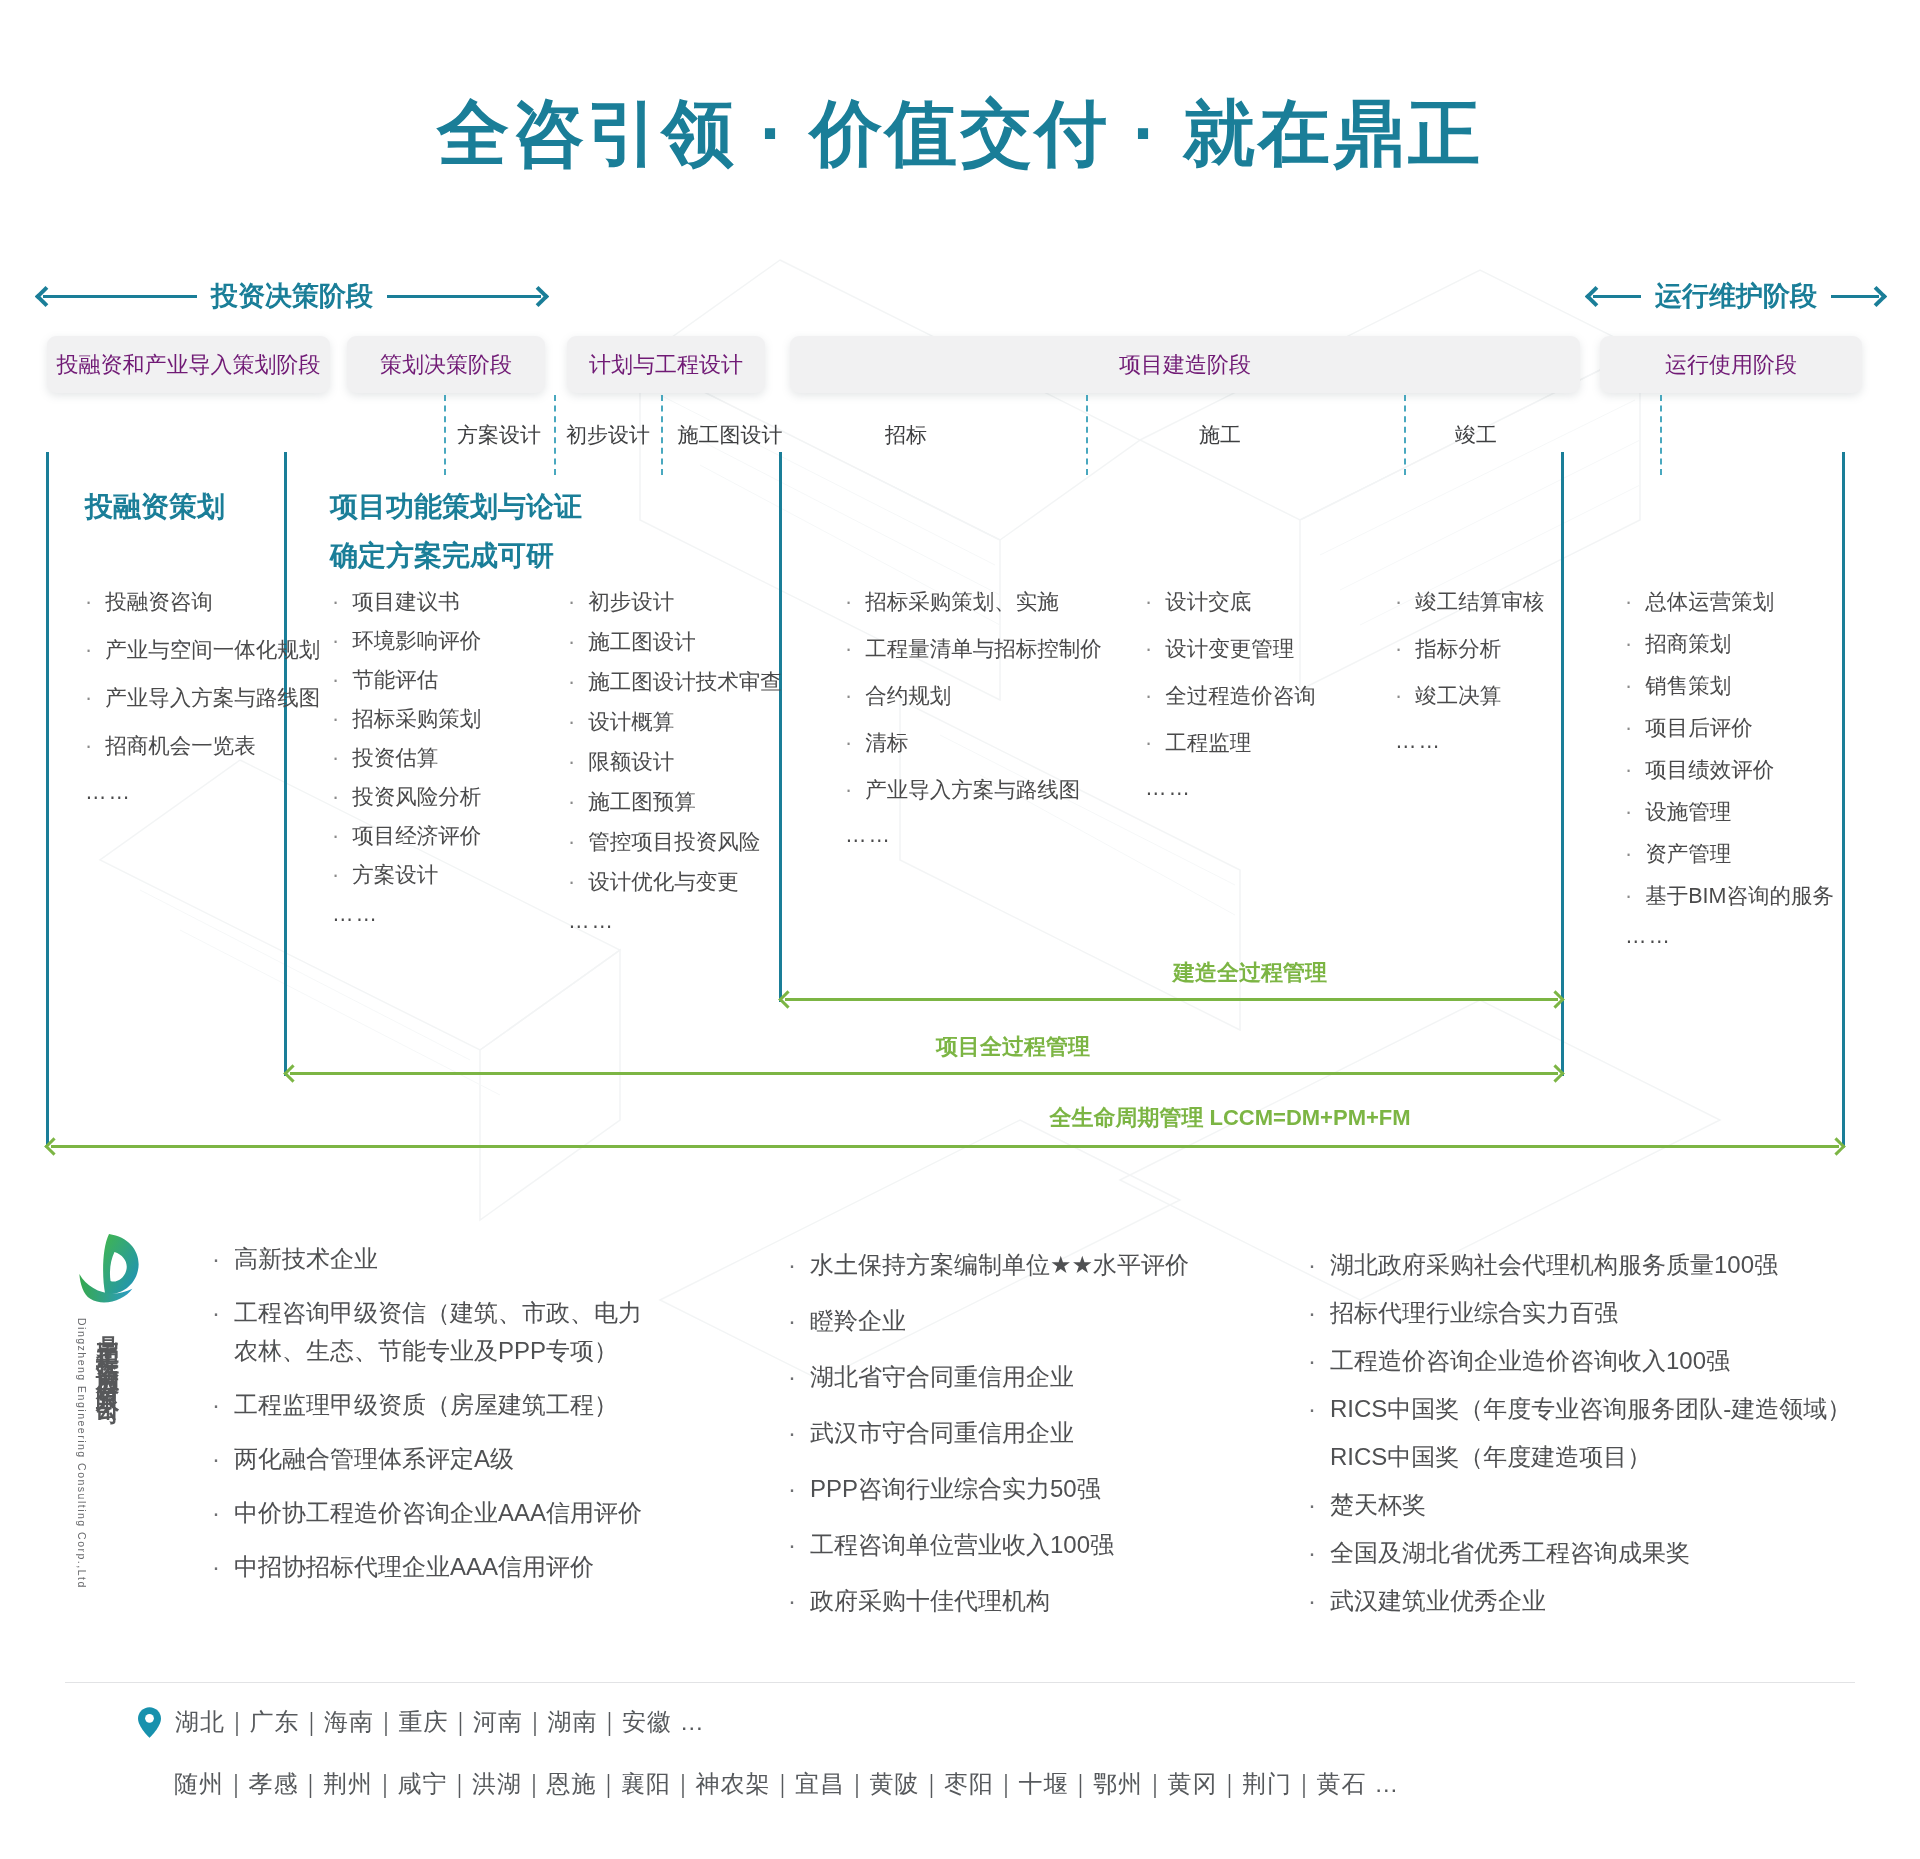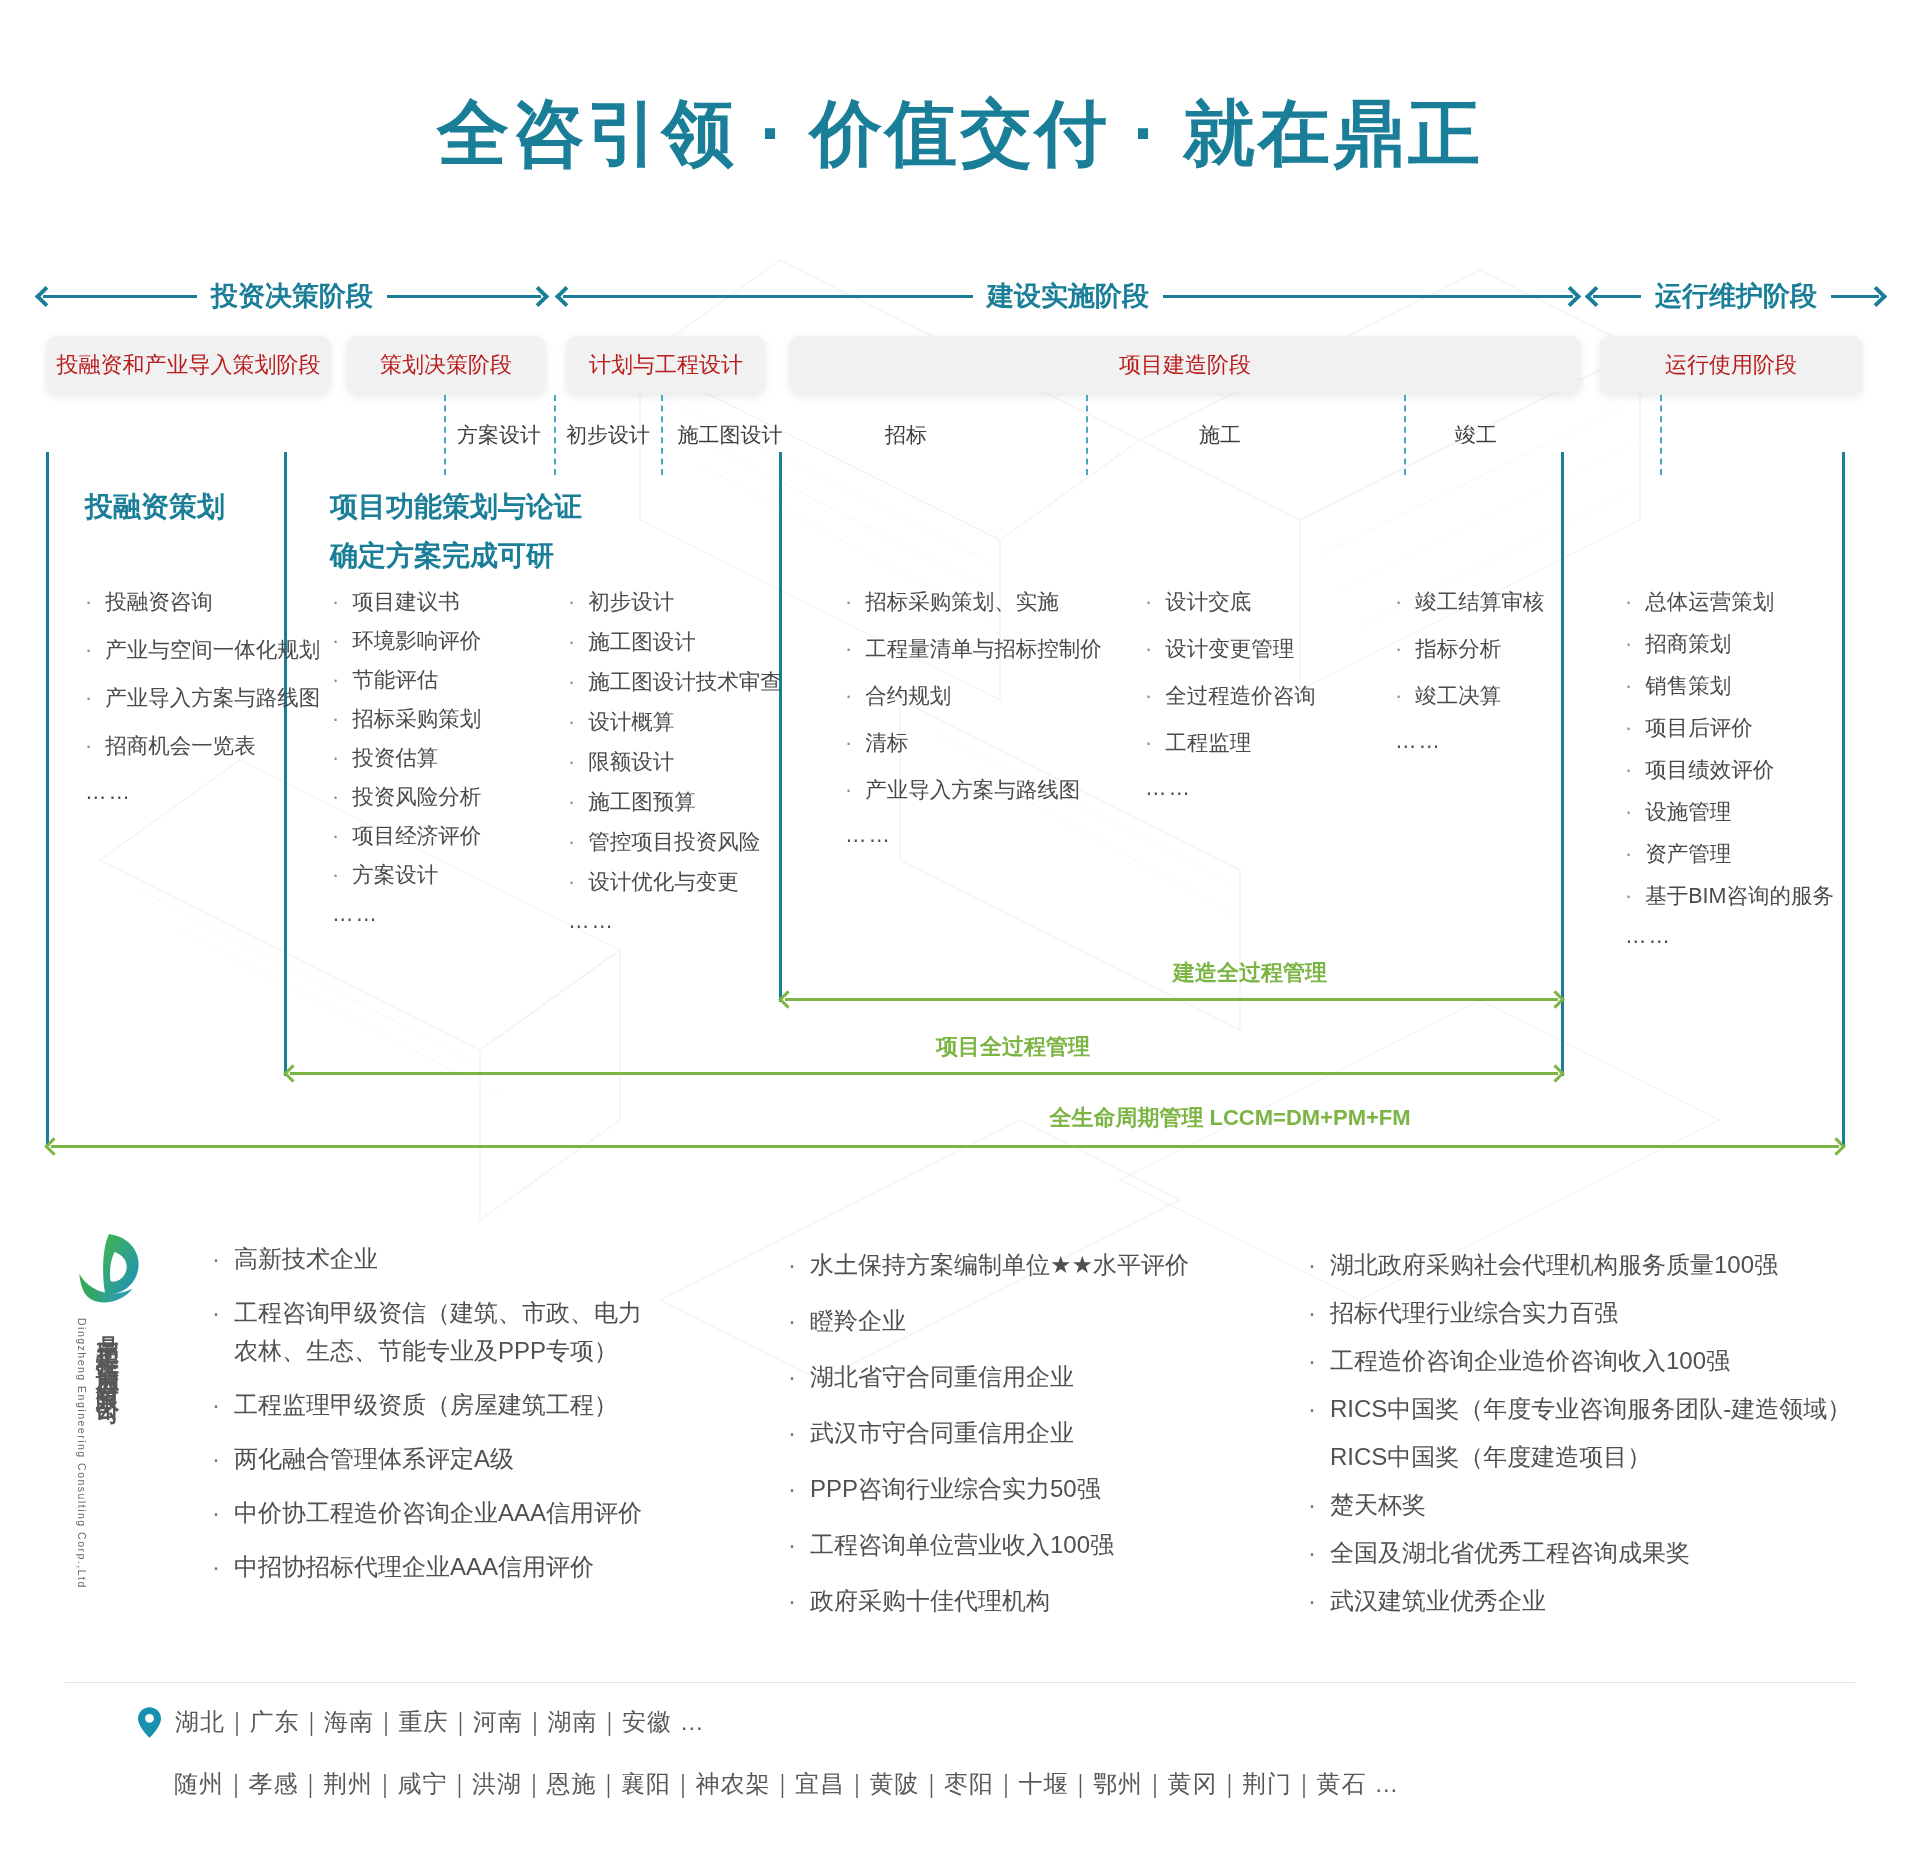--- a/index.html
+++ b/index.html
@@ -17,21 +17,21 @@
   #phase-1{left:558px;width:1020px;}
   #phase-2{left:1588px;width:296px;}
   .phase-arrow .ln{flex:1;height:3px;background:var(--teal);}
   .phase-arrow .lbl{font-size:27px;font-weight:800;margin:0 14px;white-space:nowrap;}
   .chev{width:15px;height:15px;border-left:4px solid var(--teal);border-bottom:4px solid var(--teal);flex:none;box-sizing:border-box;}
   .chev.left{transform:rotate(45deg);margin-right:-10px;}
   .chev.right{transform:rotate(-135deg);margin-left:-10px;}
 
   .stage-box{position:absolute;top:336px;height:57px;background:#f1f1f2;border-radius:9px;
              box-shadow:0 3px 9px rgba(110,120,130,.18);display:flex;align-items:center;justify-content:center;
-             font-size:22px;color:#b91c1c;white-space:nowrap;}
+             font-size:22px;color:#701a75;white-space:nowrap;}
   #sbox-0{left:47px;width:283px;}
   #sbox-1{left:347px;width:198px;}
   #sbox-2{left:567px;width:198px;}
   #sbox-3{left:790px;width:790px;}
   #sbox-4{left:1600px;width:262px;}
 
   .dash-v{position:absolute;top:395px;height:80px;width:0;border-left:2px dashed #2a9ab5;opacity:.85;}
   .substage{position:absolute;top:421px;font-size:21px;color:#3e3f41;transform:translateX(-50%);white-space:nowrap;}
 
   .vline{position:absolute;width:3px;background:var(--teal);top:452px;}
@@ -112,27 +112,20 @@
 
     <h1 class="title">全咨引领 · 价值交付 · 就在鼎正</h1>
 
     <div class="phase-arrow" id="phase-0">
       <span class="chev left"></span>
         <span class="ln"></span>
       <span class="lbl">投资决策阶段</span>
       <span class="ln"></span>
         <span class="chev right"></span>
     </div>
-    <div class="phase-arrow" id="phase-1">
-      <span class="chev left"></span>
-        <span class="ln"></span>
-      <span class="lbl">建设实施阶段</span>
-      <span class="ln"></span>
-        <span class="chev right"></span>
-    </div>
     <div class="phase-arrow" id="phase-2">
       <span class="chev left"></span>
         <span class="ln"></span>
       <span class="lbl">运行维护阶段</span>
       <span class="ln"></span>
         <span class="chev right"></span>
     </div>
 
     <div class="stage-box" id="sbox-0">投融资和产业导入策划阶段</div>
     <div class="stage-box" id="sbox-1">策划决策阶段</div>

